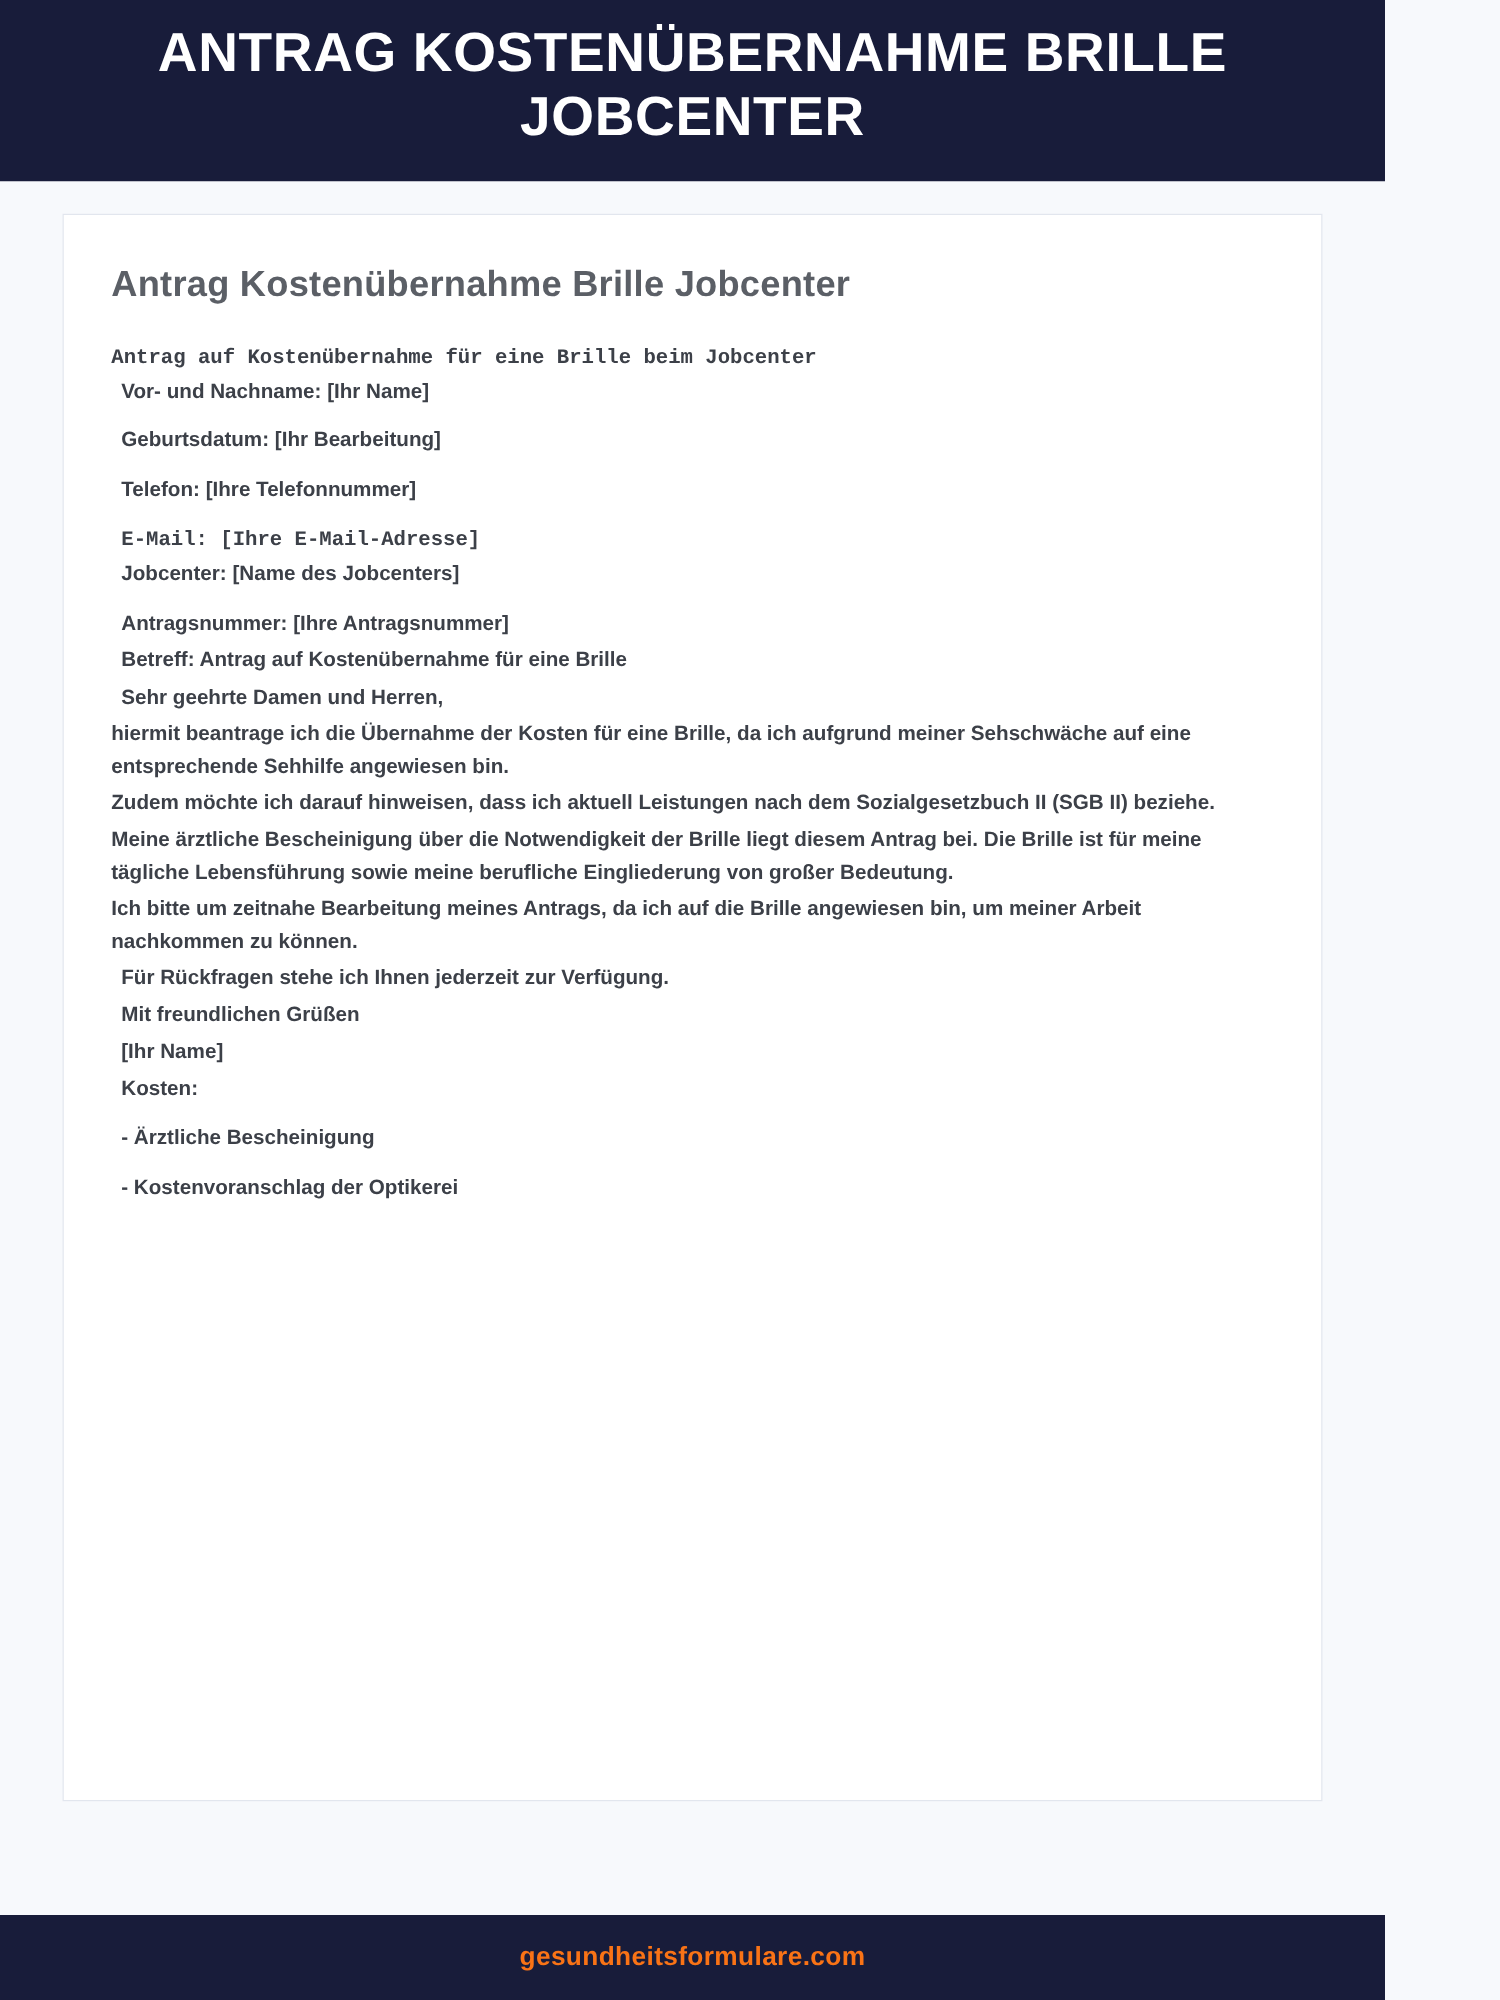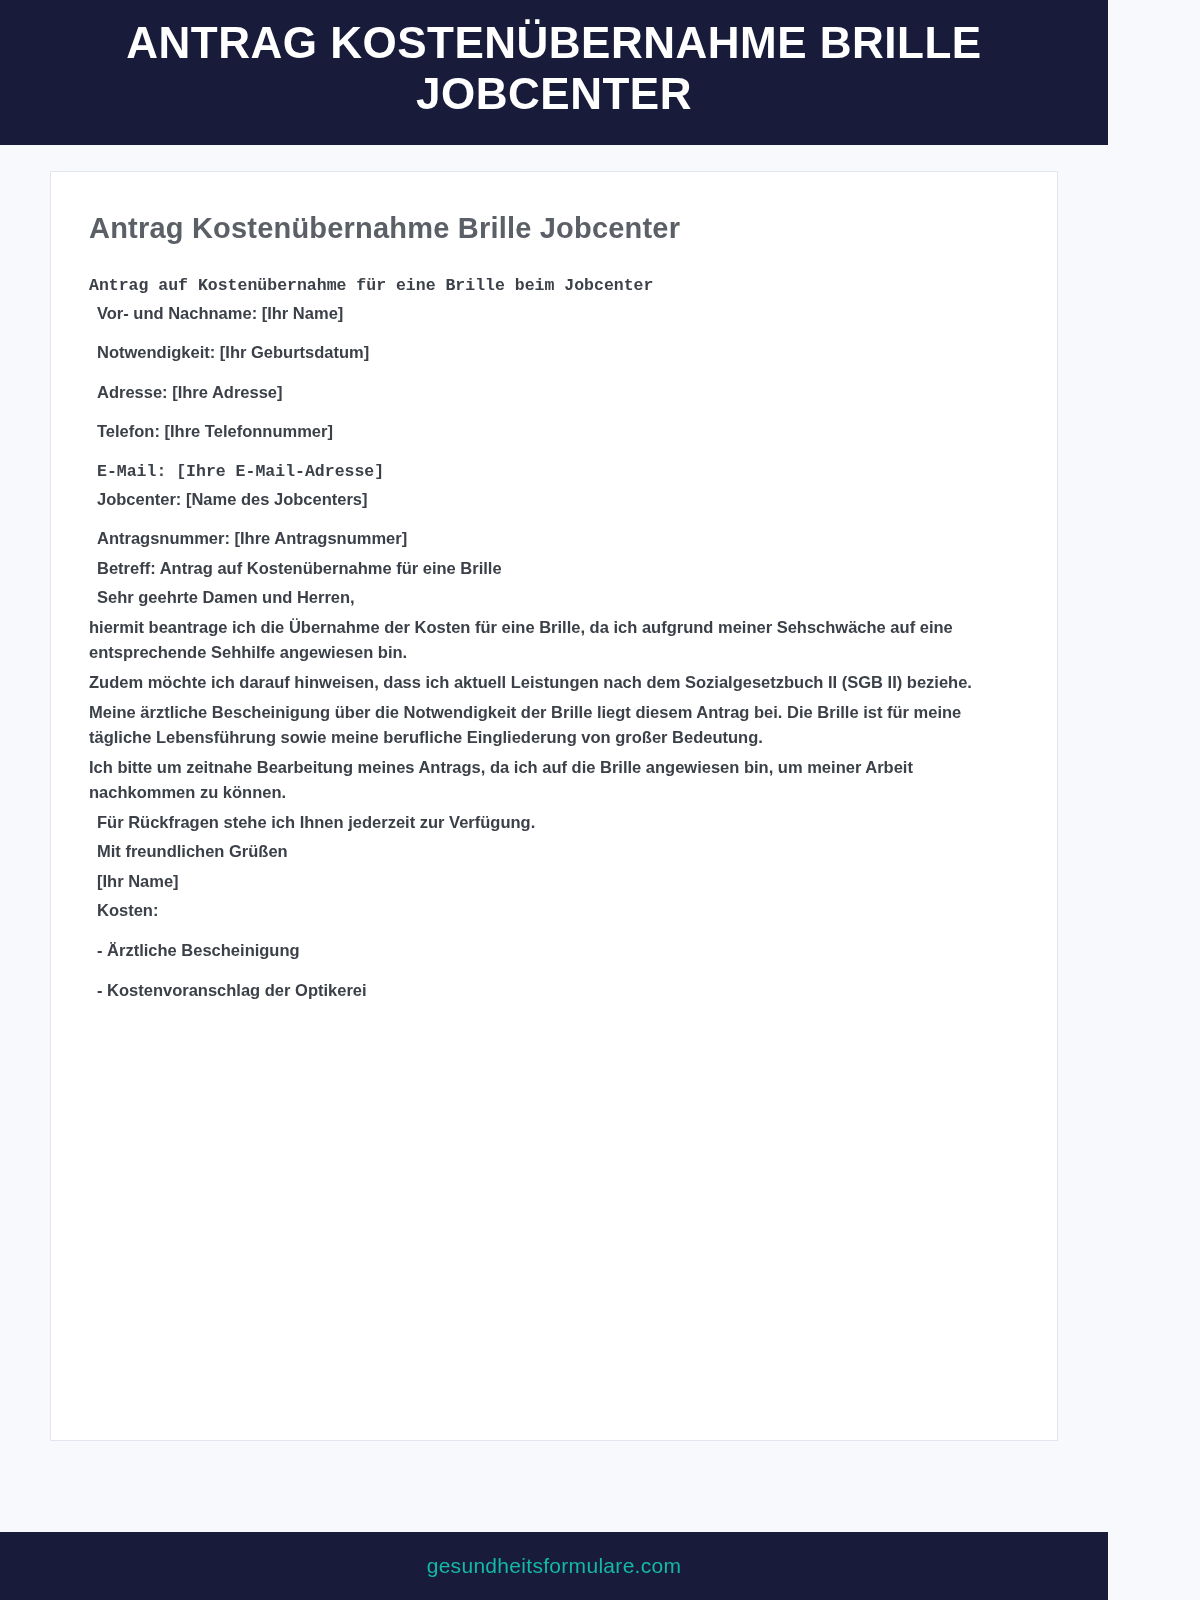--- a/index.html
+++ b/index.html
@@ -75,23 +75,23 @@
   .spacer-sm {
     height: 10px;
   }
   .footer-banner {
     background: #181c3a;
     padding: 22px 0;
     text-align: center;
     margin-top: 30px;
   }
   .footer-banner .site {
-    color: #14b8a6;
+    color: #f97316;
     font-size: 21px;
-    font-weight: normal;
+    font-weight: bold;
     letter-spacing: 0.3px;
   }
 </style>
 </head>
 <body>
 
 <div class="page">
 
   <div class="top-banner">
     <h1>ANTRAG KOSTENÜBERNAHME BRILLE JOBCENTER</h1>
@@ -100,23 +100,22 @@
   <div class="content-area">
     <div class="sheet">
 
       <div class="doc-title">Antrag Kostenübernahme Brille Jobcenter</div>
 
       <div class="body-text">
 
         <div class="para tight">Antrag auf Kostenübernahme für eine Brille beim Jobcenter</div>
         <div class="para indent">Vor- und Nachname: [Ihr Name]</div>
 
-        <div class="para indent">Notwendigkeit: [Ihr Geburtsdatum]</div>
+        <div class="para indent">Geburtsdatum: [Ihr Bearbeitung]</div>
 
-        <div class="para indent">Adresse: [Ihre Adresse]</div>
 
         <div class="para indent">Telefon: [Ihre Telefonnummer]</div>
 
         <div class="para tight indent">E-Mail: [Ihre E-Mail-Adresse]</div>
         <div class="para indent">Jobcenter: [Name des Jobcenters]</div>
 
         <div class="para block indent">Antragsnummer: [Ihre Antragsnummer]</div>
         <div class="para block indent">Betreff: Antrag auf Kostenübernahme für eine Brille</div>
         <div class="para block indent">Sehr geehrte Damen und Herren,</div>
 

